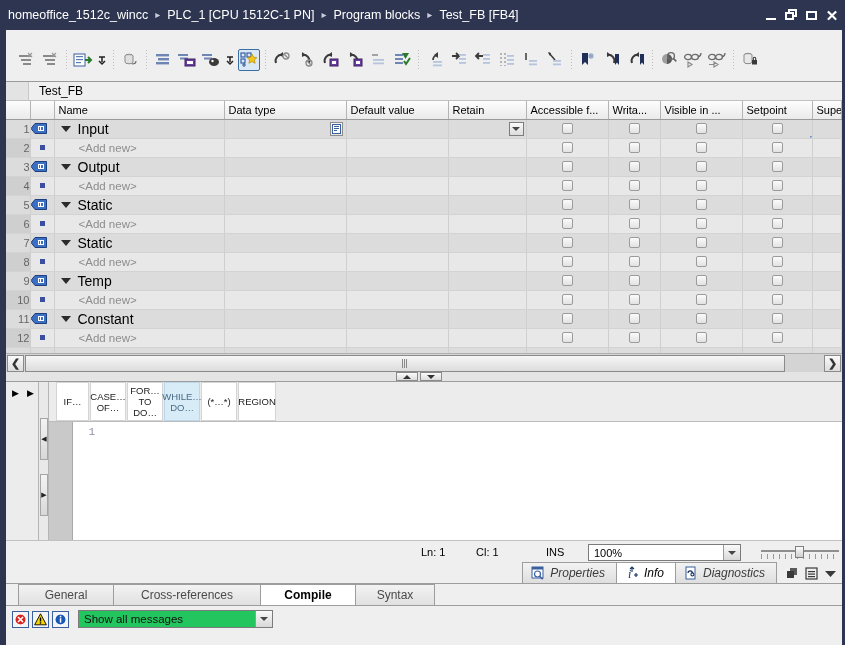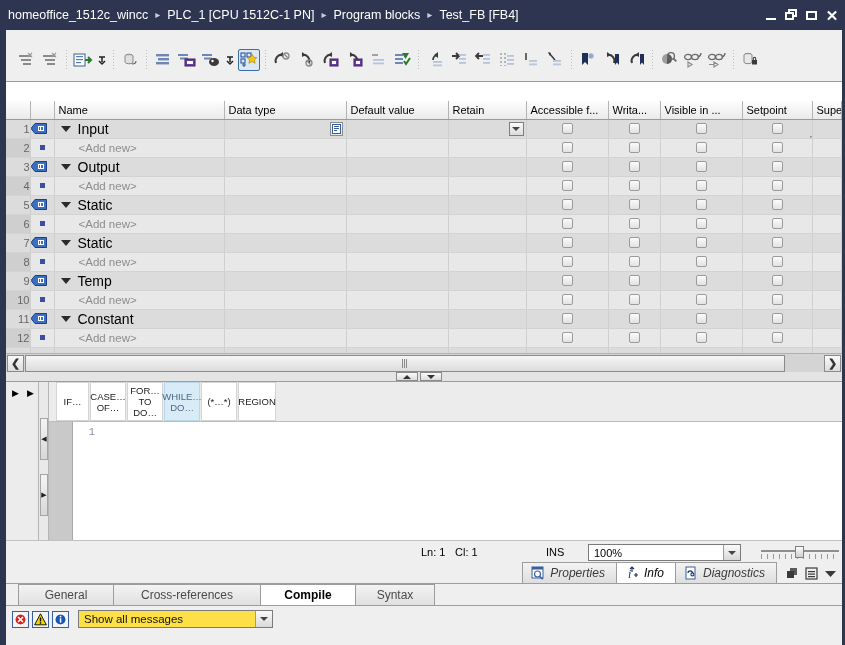--- a/index.html
+++ b/index.html
@@ -223,21 +223,21 @@
     font-family:"Liberation Mono", monospace;font-size:11px;color:#8e8ea8;
   }
 
   
   .estatus{
     position:absolute;left:6px;top:540px;width:836px;height:22px;
     background:#efefef;border-top:1px solid #c2c2c2;box-sizing:border-box;
     display:flex;align-items:center;
   }
   .es-ln{position:absolute;left:415px;font-size:11px;color:#000;}
-  .es-cl{position:absolute;left:449px;font-size:11px;color:#000;}
+  .es-cl{position:absolute;left:470px;font-size:11px;color:#000;}
   .es-ins{position:absolute;left:540px;font-size:11px;color:#000;}
   .zoombox{
     position:absolute;left:582px;top:3px;width:153px;height:17px;
     border:1px solid #7b7b7b;background:#ffffff;box-sizing:border-box;
     display:flex;align-items:center;
   }
   .zoombox span{padding-left:5px;font-size:11px;}
   .zoombtn{
     margin-left:auto;width:16px;height:15px;border-left:1px solid #9b9b9b;
     background:linear-gradient(to bottom,#fafafa,#d8d8d8);
@@ -286,21 +286,21 @@
 
   .filterbar{
     position:absolute;left:0;top:44px;width:836px;height:26px;
     display:flex;align-items:center;padding-left:6px;box-sizing:border-box;
   }
   .msgicon{width:17px;height:17px;margin-right:3px;
     border:1px solid #6f6f6f;box-sizing:border-box;background:#f4f4f4;
     display:flex;align-items:center;justify-content:center;}
   .combo{
     margin-left:6px;width:195px;height:18px;border:1px solid #7b7b7b;
-    background:#fde047;box-sizing:border-box;display:flex;align-items:center;
+    background:#22c55e;box-sizing:border-box;display:flex;align-items:center;
   }
   .combo span{padding-left:5px;font-size:11.5px;color:#111;}
   .combobtn{margin-left:auto;width:16px;height:16px;
     background:linear-gradient(to bottom,#fafafa,#d8d8d8);
     border-left:1px solid #9b9b9b;display:flex;align-items:center;justify-content:center;}
 </style>
 </head>
 <body>
 
 <div class="app">
@@ -572,20 +572,24 @@
           <rect x="11" y="9" width="5" height="4.5" fill="#3a3a3a"></rect>
           <path d="M12.3 9 v-1.6 a1.2 1.2 0 0 1 2.4 0 v1.6" stroke="#3a3a3a" stroke-width="1.1" fill="none"></path>
         </svg>
       </div>
 
       <div style="width:182px"></div>
 
     </div>
   </div>
 
+  <div class="blocktitle">
+    <div class="lead"></div>
+    <span class="t">Test_FB</span>
+  </div>
 
   <div class="tablewrap">
     <table class="iftab">
       <colgroup>
         <col style="width:24px">
           <col style="width:24px">
           <col style="width:170px">
         <col style="width:122px">
           <col style="width:102px">
           <col style="width:78px">

